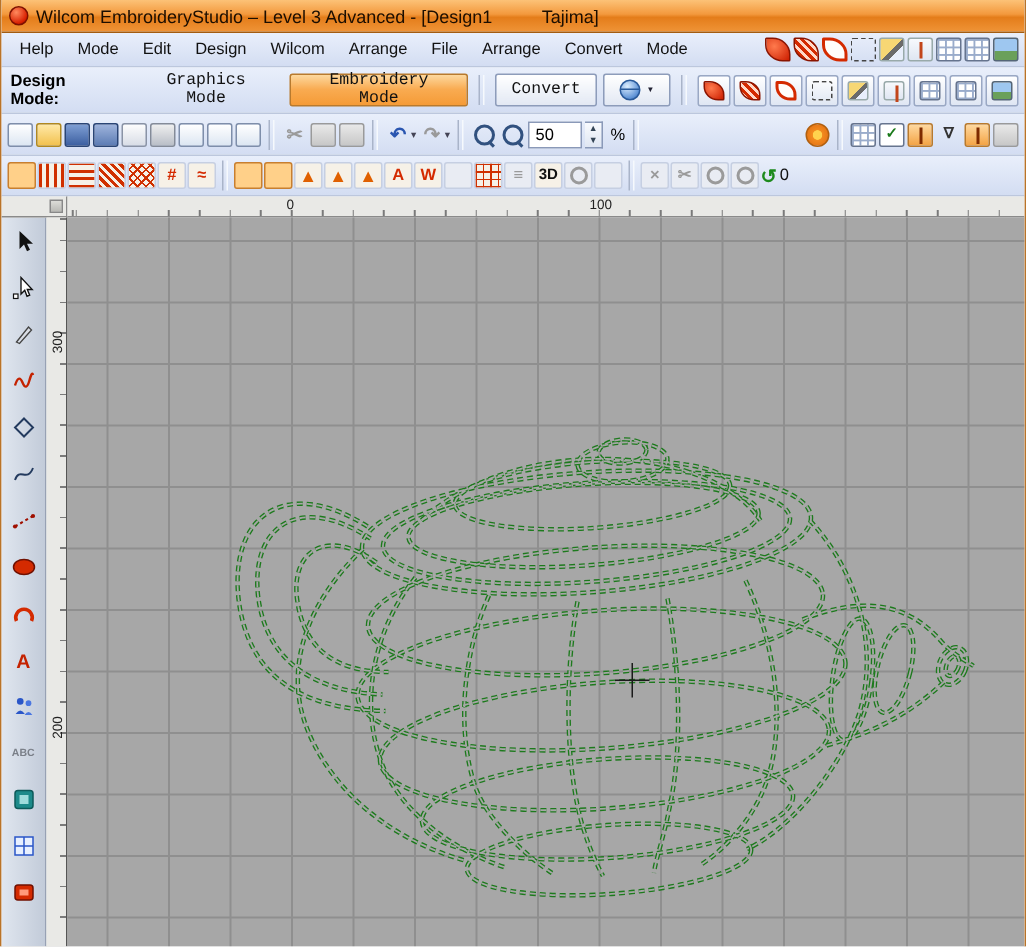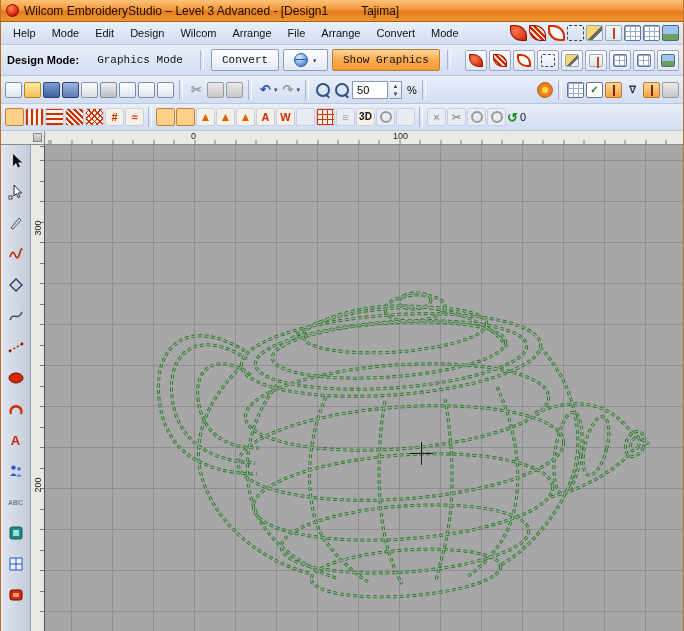--- a/index.html
+++ b/index.html
@@ -191,27 +191,27 @@
       <div class="ti i-needle"></div>
       <div class="ti i-table"></div>
       <div class="ti i-table"></div>
       <div class="ti i-img"></div>
     </div>
   </div>
 
   <div class="bar modebar">
     <span class="dm-label">Design Mode:</span>
     <button class="btn flat">Graphics Mode</button>
+    <button class="btn orange">Embroidery Mode</button>
     <div class="sep"></div>
     <button class="btn plain">Convert</button>
     <button class="btn plain">
       <span class="globe"></span>
       <span class="dd">▾</span>
     </button>
-    <button class="btn orange">Show Graphics</button>
     <div class="sep"></div>
     <div class="right-group">
       <div class="tile">
           <div class="ti i-red-petal"></div>
         </div>
       <div class="tile">
           <div class="ti i-petal-hatch"></div>
         </div>
       <div class="tile">
           <div class="ti i-petal-out"></div>

